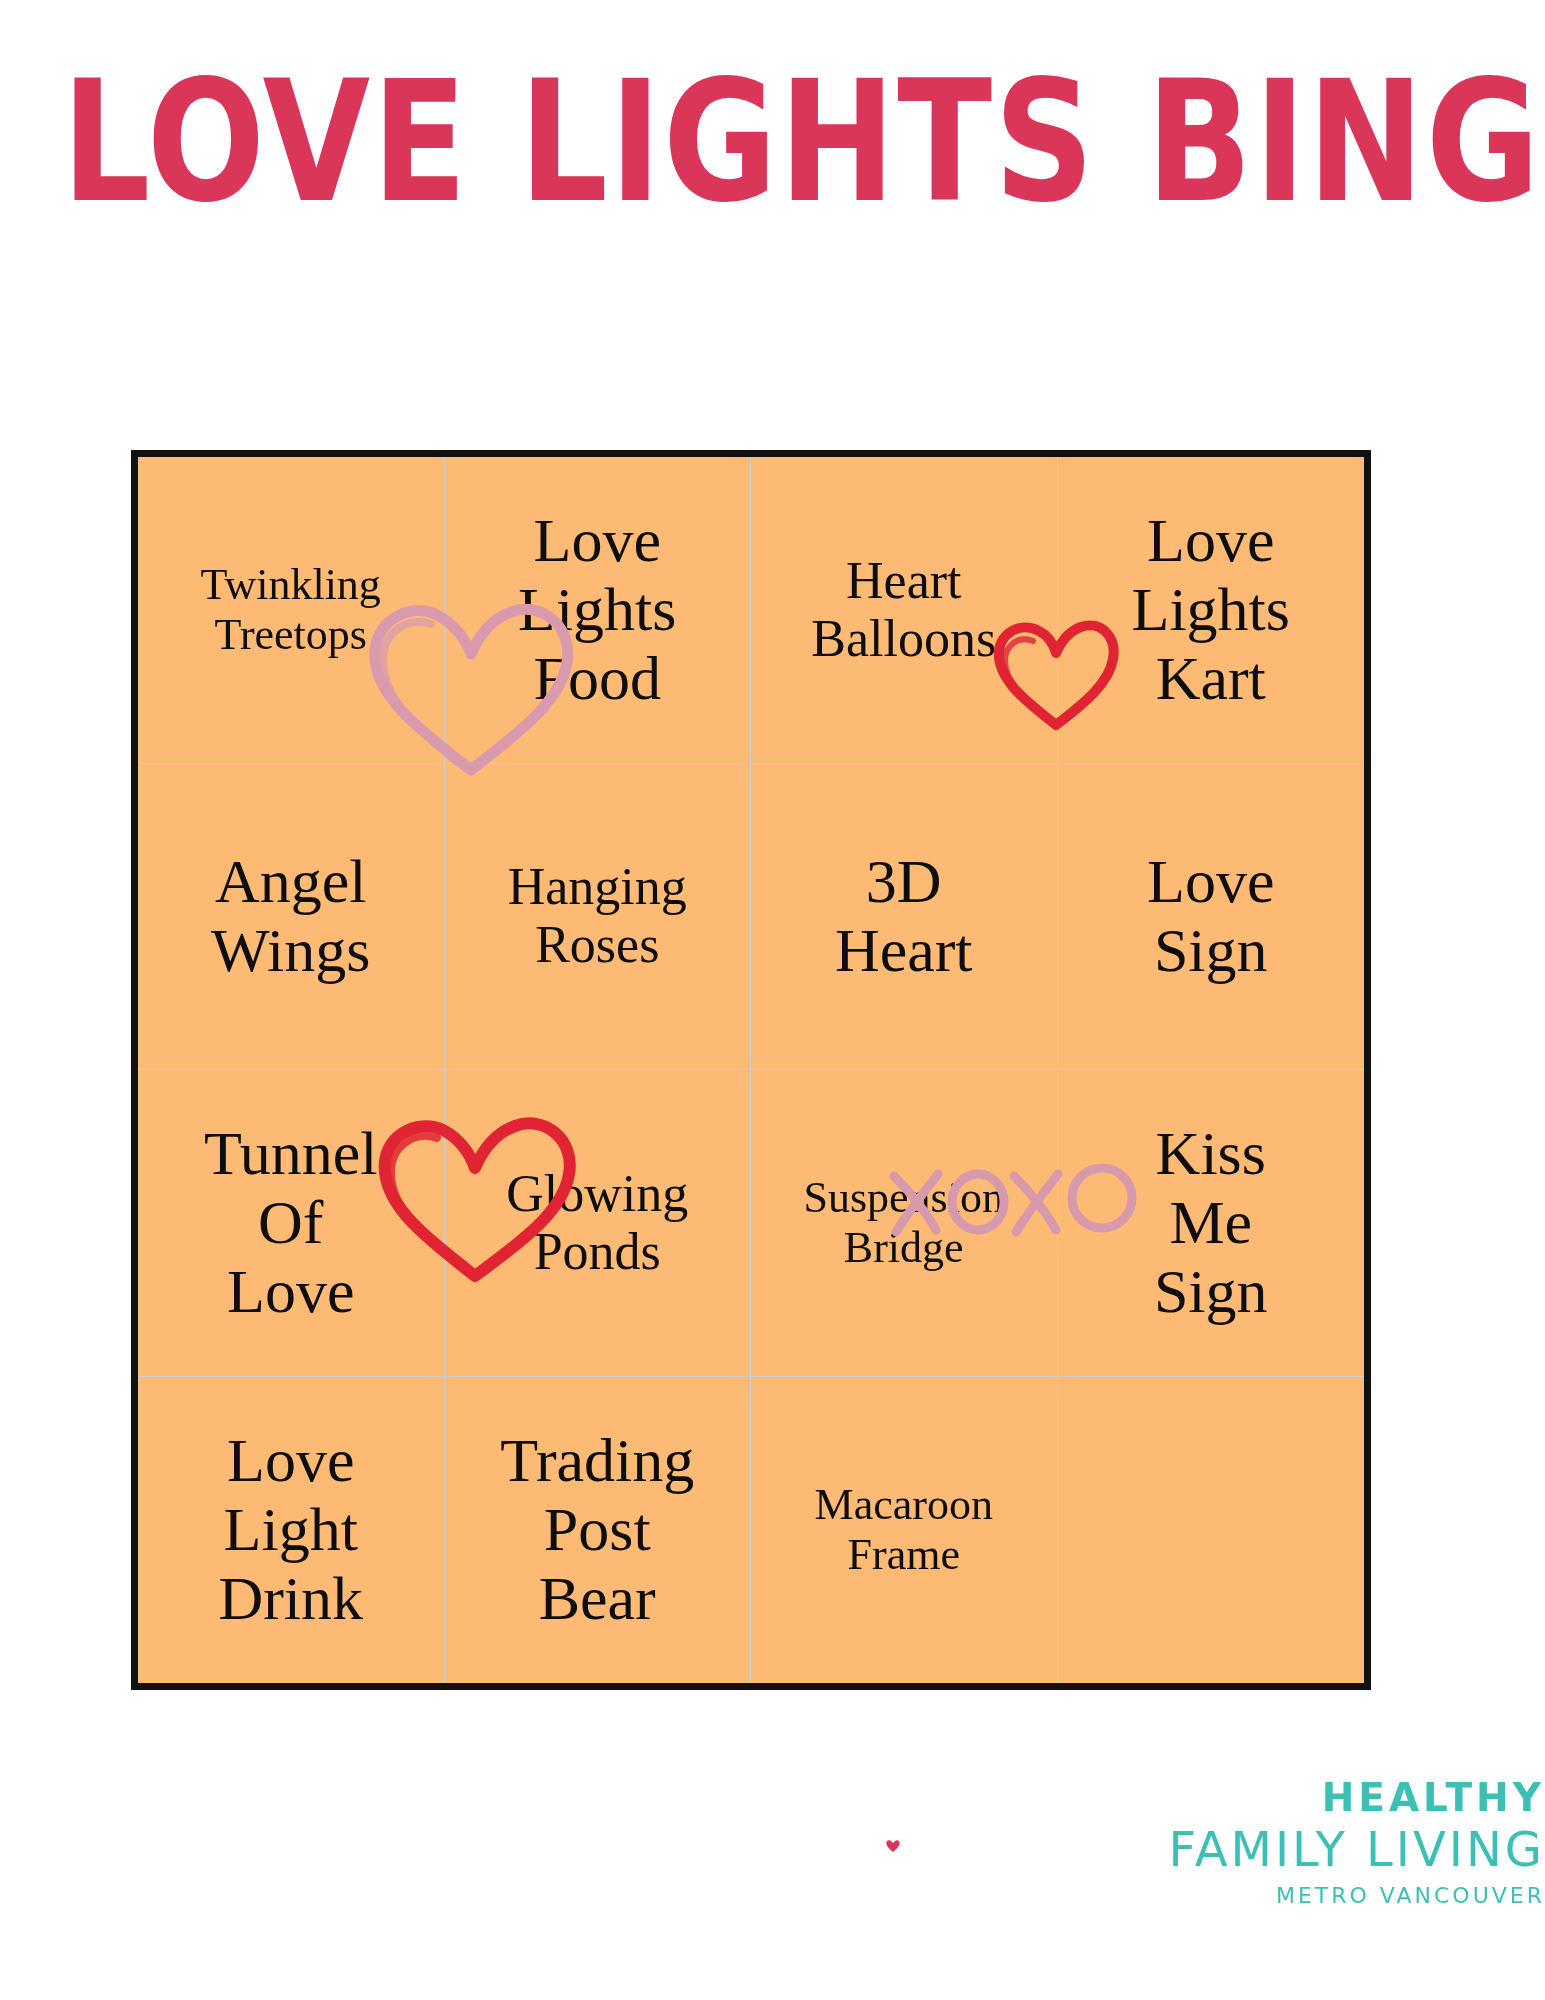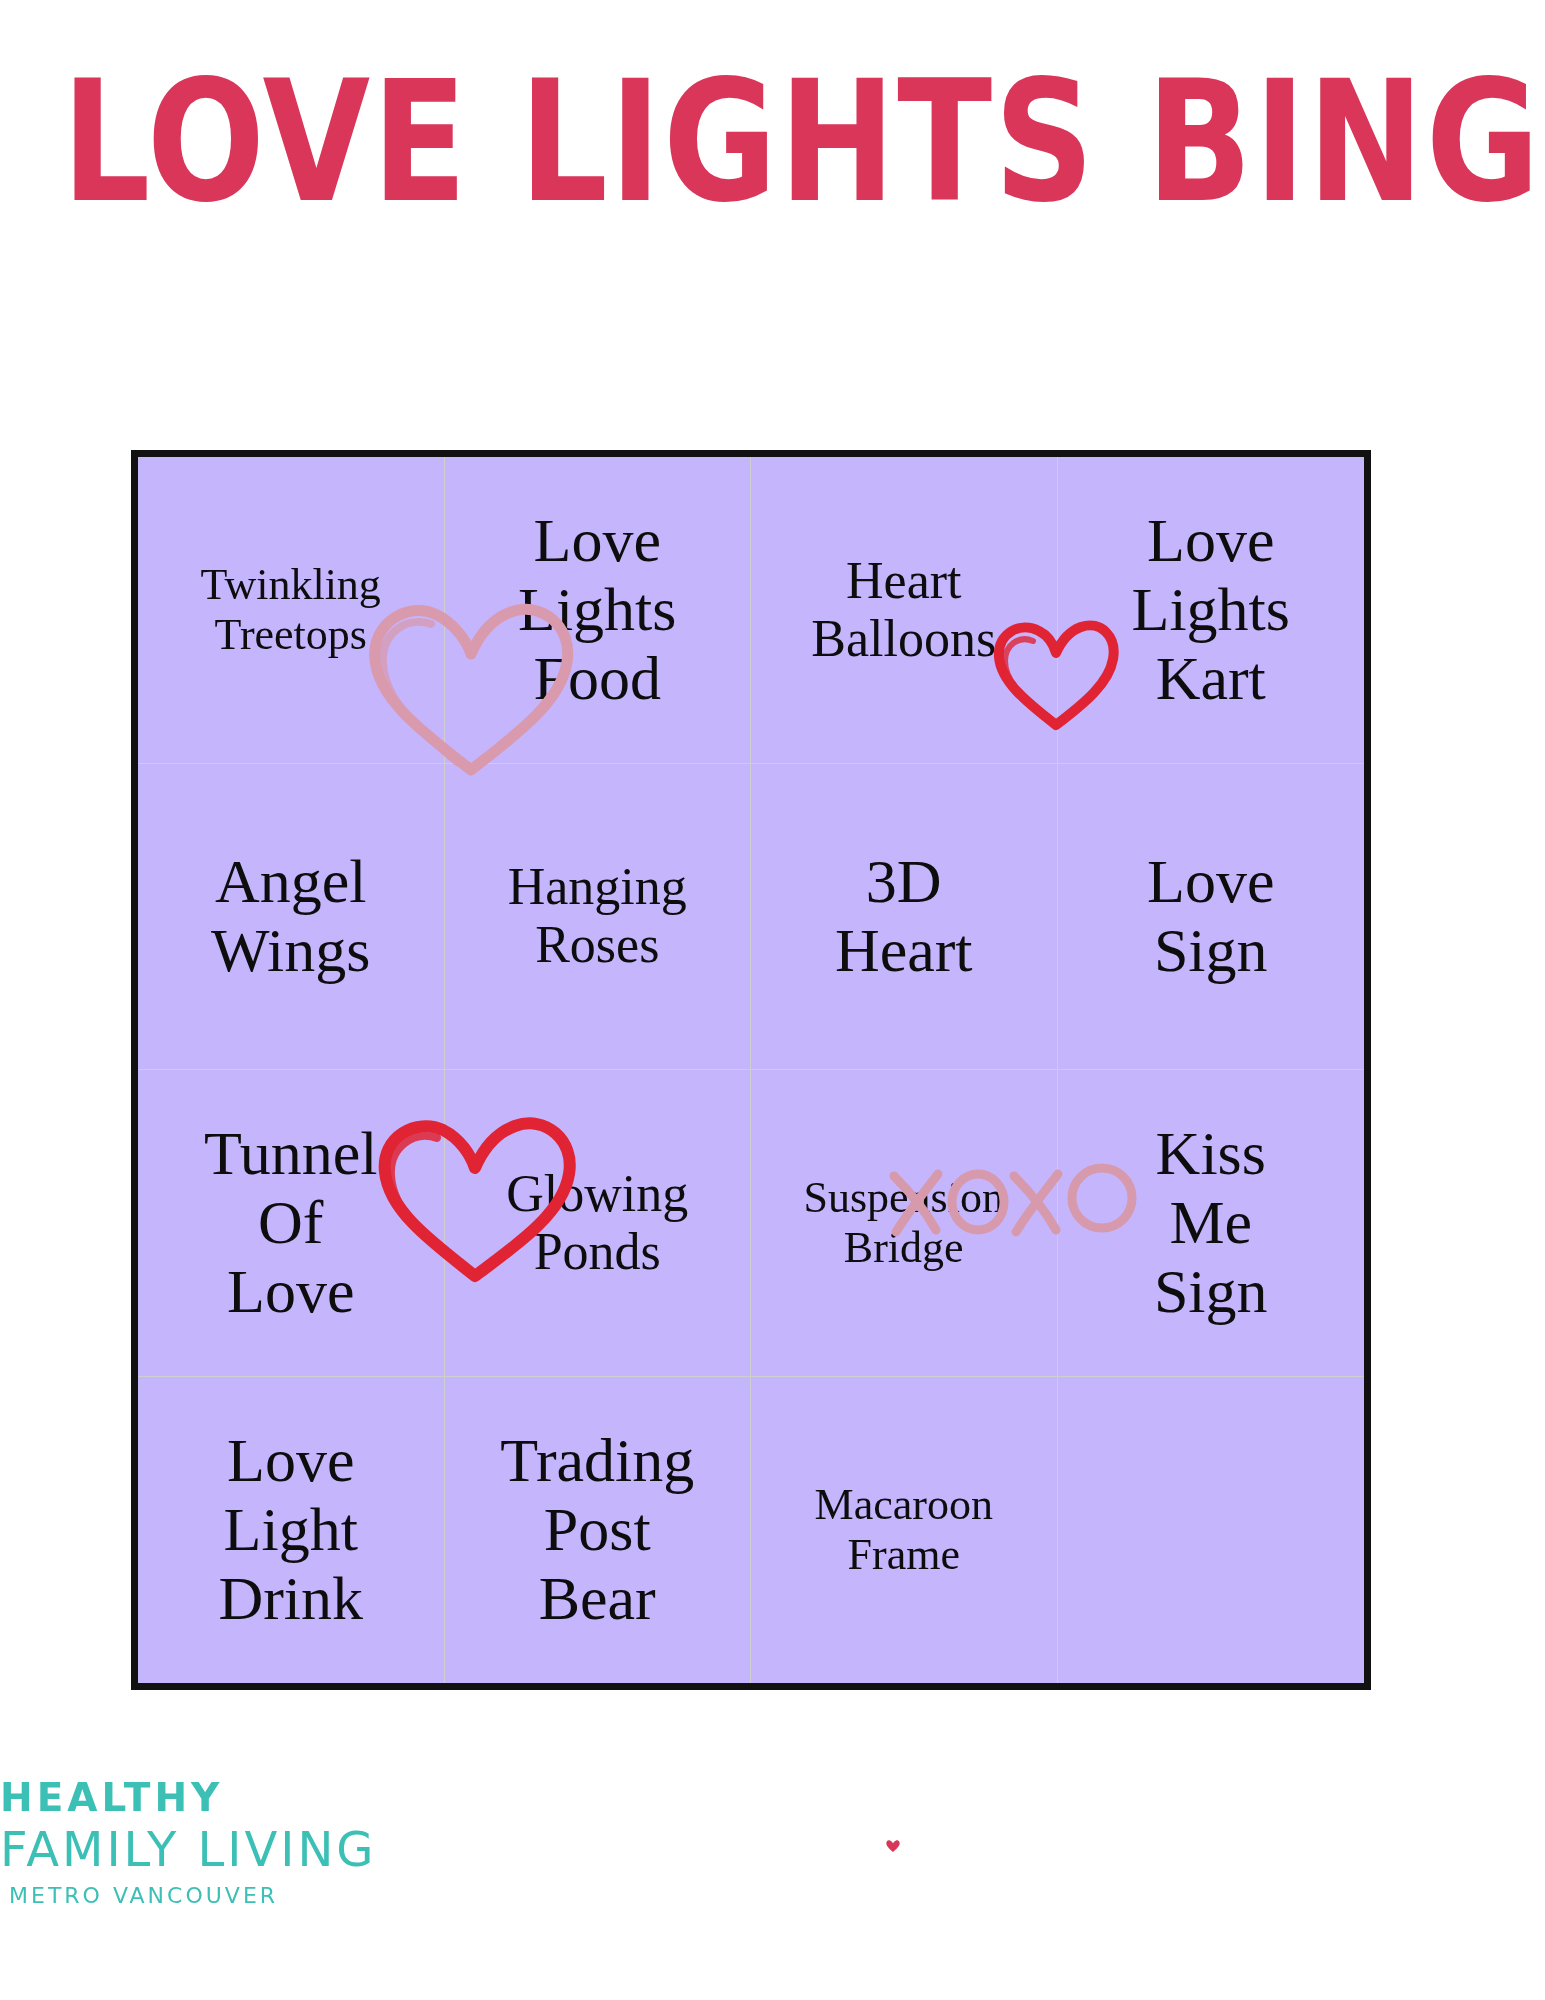--- a/index.html
+++ b/index.html
@@ -50,21 +50,21 @@
     height: 1240px;
   }
   .bingo-grid {
     width: 100%;
     height: 100%;
     border: 7px solid #111111;
     box-sizing: border-box;
     display: grid;
     grid-template-columns: repeat(4, 1fr);
     grid-template-rows: repeat(4, 1fr);
-    background: #c4b5fd;
+    background: #fdba74;
   }
   .cell {
     border-right: 1px solid #cfcfcf;
     border-bottom: 1px solid #cfcfcf;
     box-sizing: border-box;
     display: flex;
     align-items: center;
     justify-content: center;
     text-align: center;
     padding: 8px 10px;
@@ -94,21 +94,21 @@
   #doodle-heart-red-1 { left: 860px; top: 165px; }
   #doodle-heart-red-2 { left: 240px; top: 658px; }
   #doodle-xoxo        { left: 755px; top: 700px; }
 
   
   .footer {
     position: absolute;
     left: 0;
     top: 1775px;
     width: 1545px;
-    text-align: left;
+    text-align: right;
     font-family: "DejaVu Sans", sans-serif;
     color: #3cbfb4;
   }
   .footer .l1 {
     font-size: 39px;
     font-weight: 700;
     letter-spacing: 4px;
     line-height: 1.18;
   }
   .footer .l2 {

